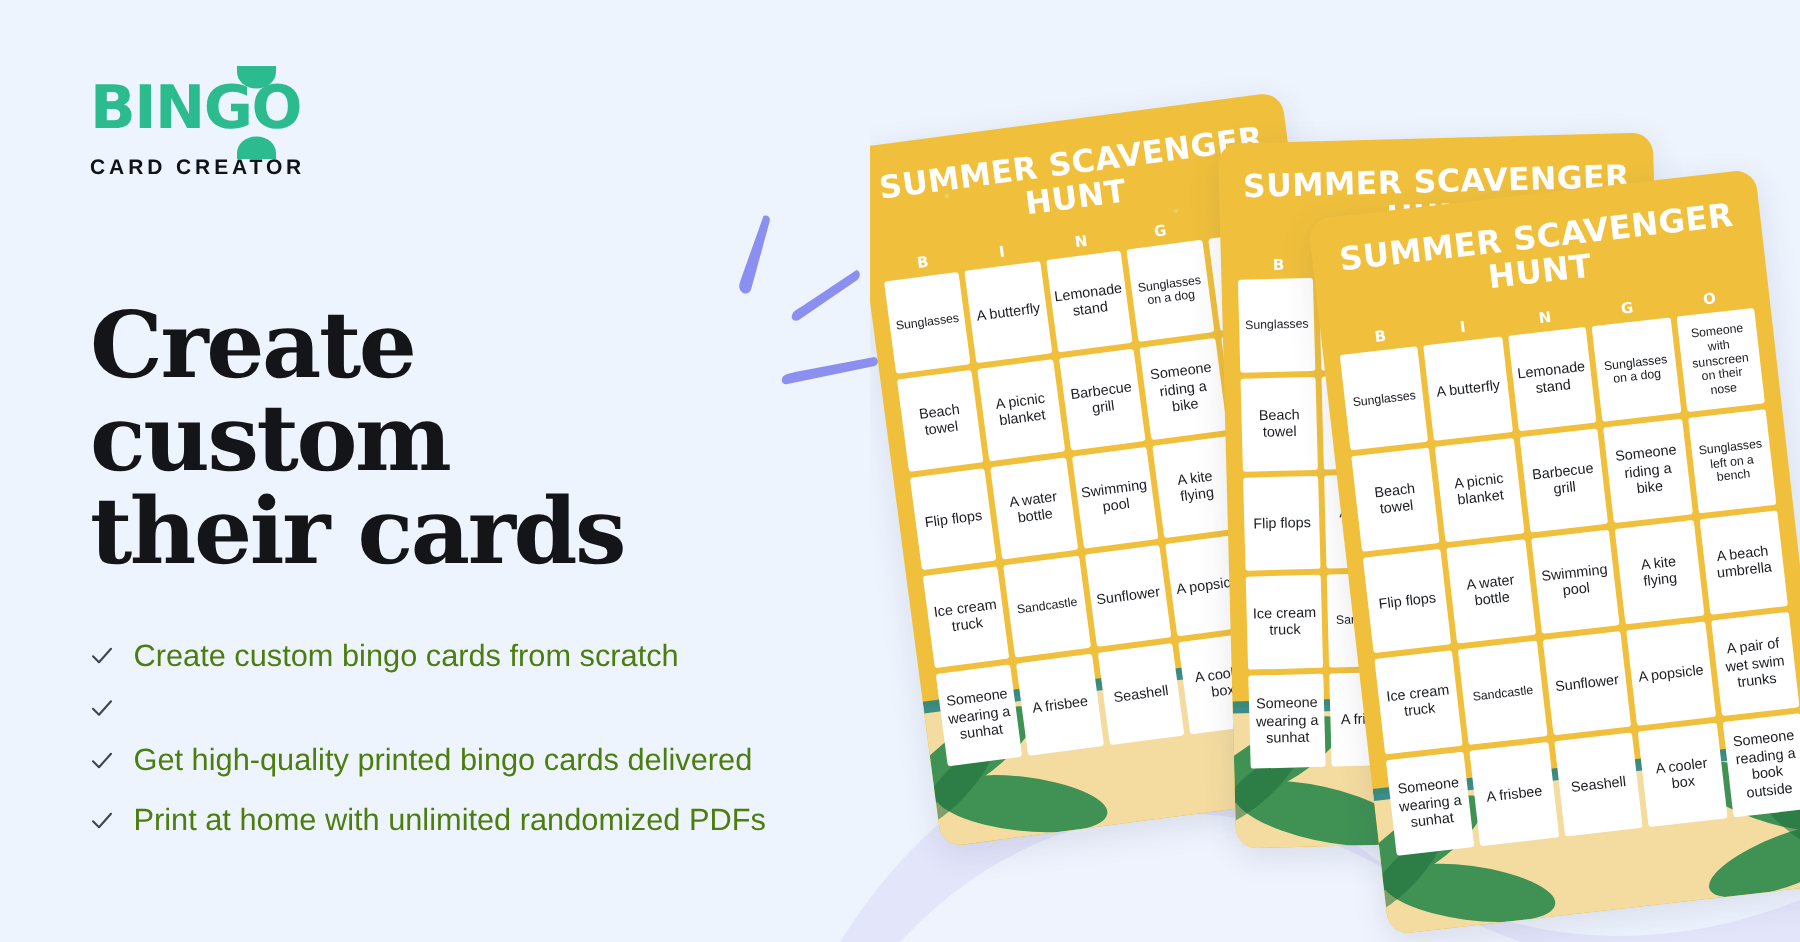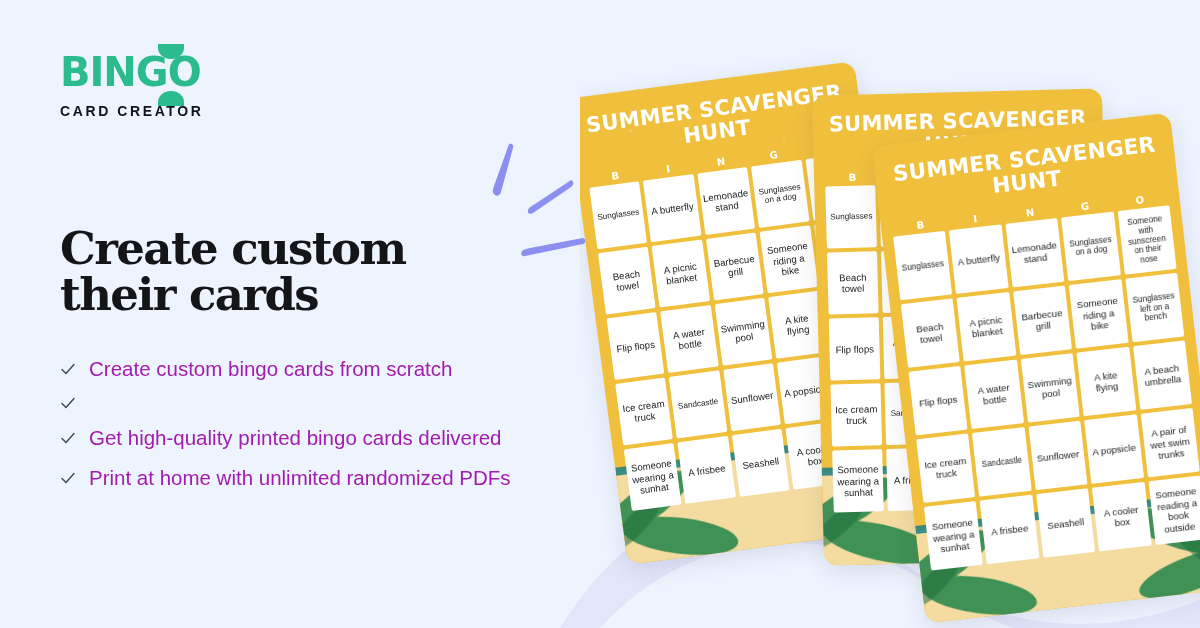--- a/index.html
+++ b/index.html
@@ -39,39 +39,39 @@
     margin-top: 11px;
     font-family: "Liberation Sans", sans-serif;
     font-weight: 700;
     font-size: 14px;
     letter-spacing: 2.6px;
     color: #111318;
   }
 
   
   .headline {
-    margin-top: 88px;
+    margin-top: 62px;
     font-family: "DejaVu Serif", "Liberation Serif", serif;
     font-weight: 700;
-    font-size: 45px;
+    font-size: 61px;
     line-height: 1.02;
     letter-spacing: -1.6px;
     color: #141518;
     max-width: 470px;
   }
 
   
   .bullets { margin-top: 38px; list-style: none; }
   .bullet {
     display: flex;
     align-items: center;
     gap: 13px;
     font-size: 20.5px;
     line-height: 1.25;
-    color: #a21caf;
+    color: #4d7c0f;
     margin-bottom: 14px;
     white-space: nowrap;
   }
   .check-icon { flex: 0 0 auto; width: 16px; height: 16px; color: #3d4654; }
 
   
   .sparks { position: absolute; left: 487px; top: 140px; width: 100px; height: 120px; z-index: 5; }
 
   
   .cards-area {

